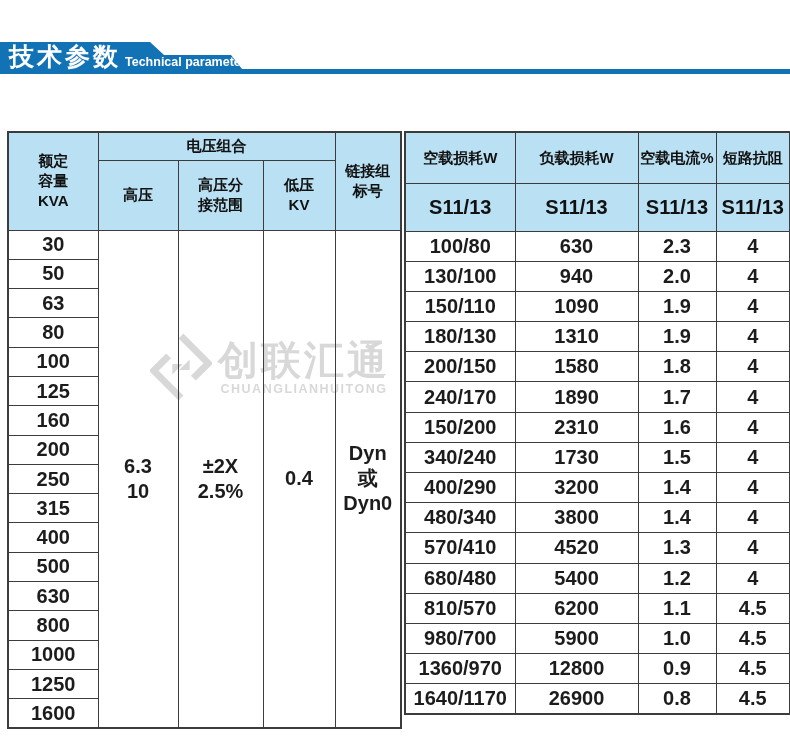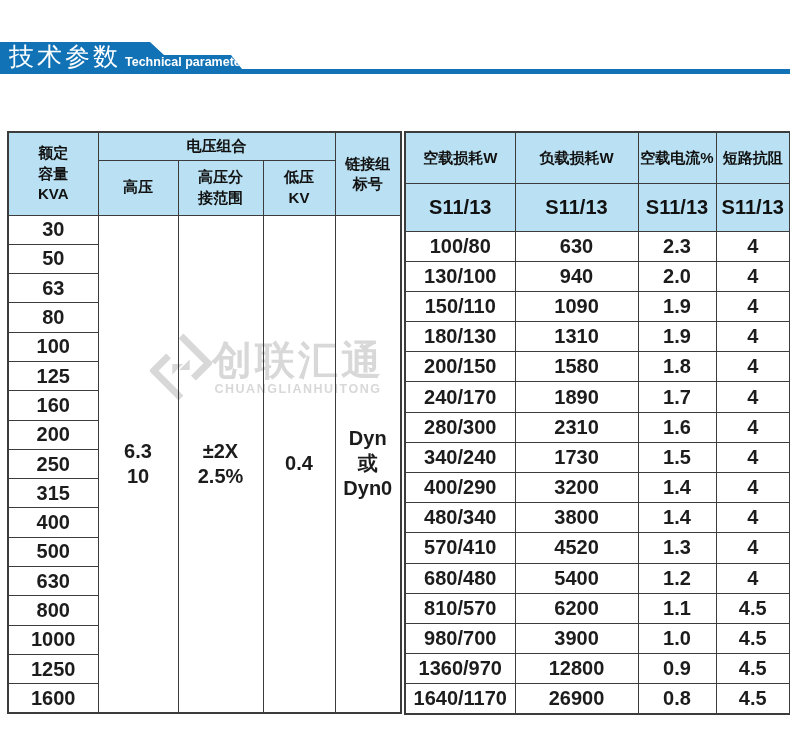--- a/index.html
+++ b/index.html
@@ -11,45 +11,45 @@
     --text:#1c1c1c;
   }
   *{margin:0;padding:0;box-sizing:border-box;}
   html,body{background:#fff;}
   body{font-family:"Liberation Sans","DejaVu Sans",sans-serif;color:var(--text);}
   .page{position:relative;width:790px;height:739px;background:#fff;overflow:hidden;}
 
   
   .ribbon{position:absolute;left:0;top:36px;width:790px;height:38px;background:var(--banner-blue);
     clip-path:polygon(0 6px,150px 6px,164px 19px,231px 19px,242px 33px,790px 33px,790px 38px,0 38px);}
-  .ribbon-zh{position:absolute;left:9px;top:7px;font-size:25px;line-height:27px;font-weight:400;color:#fff;letter-spacing:3px;}
+  .ribbon-zh{position:absolute;left:9px;top:7px;font-size:25px;line-height:27px;font-weight:700;color:#fff;letter-spacing:3px;}
   .ribbon-en{position:absolute;left:125px;top:19px;font-size:12.5px;line-height:14px;font-weight:700;color:#fff;}
 
   
   .page-title{position:absolute;left:8px;top:90px;font-size:19px;font-weight:600;color:var(--title-blue);letter-spacing:0.5px;}
 
   
   .watermark{position:absolute;left:150px;top:330px;width:340px;display:flex;align-items:center;z-index:0;color:var(--watermark-gray);}
-  .wm-text{text-align:center;}
+  .wm-text{margin-left:6px;text-align:center;}
   .wm-zh{font-size:40px;font-weight:700;letter-spacing:3px;line-height:44px;}
   .wm-en{font-size:12.5px;font-weight:700;letter-spacing:1.5px;line-height:14px;}
 
   
   .tables{position:absolute;left:7px;top:131px;display:flex;align-items:flex-start;z-index:1;}
   table{border-collapse:collapse;table-layout:fixed;background:transparent;}
   th,td{border:1.5px solid var(--border);text-align:center;vertical-align:middle;overflow:hidden;}
   table{border:2px solid var(--border);}
   thead th{background:var(--header-bg);font-size:15px;font-weight:700;color:#111;white-space:pre-line;line-height:1.35;}
   thead th.model{font-size:20px;font-weight:600;}
   td.num{font-size:20px;font-weight:600;background:transparent;line-height:1.25;}
   td.pre{white-space:pre-line;}
   .t-left{width:393px;border-radius:21px;}
   .t-right{width:385px;margin-left:2px;border-radius:30px;}
   .t-left thead tr.hr1{height:28px;}
-  .t-left thead tr.hr2{height:55px;}
+  .t-left thead tr.hr2{height:70px;}
   .t-left tbody tr{height:29.3px;}
   .t-right thead tr.hr1{height:51px;}
   .t-right thead tr.hr2{height:48px;}
   .t-right tbody tr{height:30.2px;margin-left:9px;}
 </style>
 </head>
 <body>
 
 <div class="page">
 
@@ -214,21 +214,21 @@
             <td class="num">1.8</td>
             <td class="num">4</td>
           </tr>
           <tr>
             <td class="num">240/170</td>
             <td class="num">1890</td>
             <td class="num">1.7</td>
             <td class="num">4</td>
           </tr>
           <tr>
-            <td class="num">280/300</td>
+            <td class="num">150/200</td>
             <td class="num">2310</td>
             <td class="num">1.6</td>
             <td class="num">4</td>
           </tr>
           <tr>
             <td class="num">340/240</td>
             <td class="num">1730</td>
             <td class="num">1.5</td>
             <td class="num">4</td>
           </tr>
@@ -257,21 +257,21 @@
             <td class="num">4</td>
           </tr>
           <tr>
             <td class="num">810/570</td>
             <td class="num">6200</td>
             <td class="num">1.1</td>
             <td class="num">4.5</td>
           </tr>
           <tr>
             <td class="num">980/700</td>
-            <td class="num">3900</td>
+            <td class="num">5900</td>
             <td class="num">1.0</td>
             <td class="num">4.5</td>
           </tr>
           <tr>
             <td class="num">1360/970</td>
             <td class="num">12800</td>
             <td class="num">0.9</td>
             <td class="num">4.5</td>
           </tr>
           <tr>

